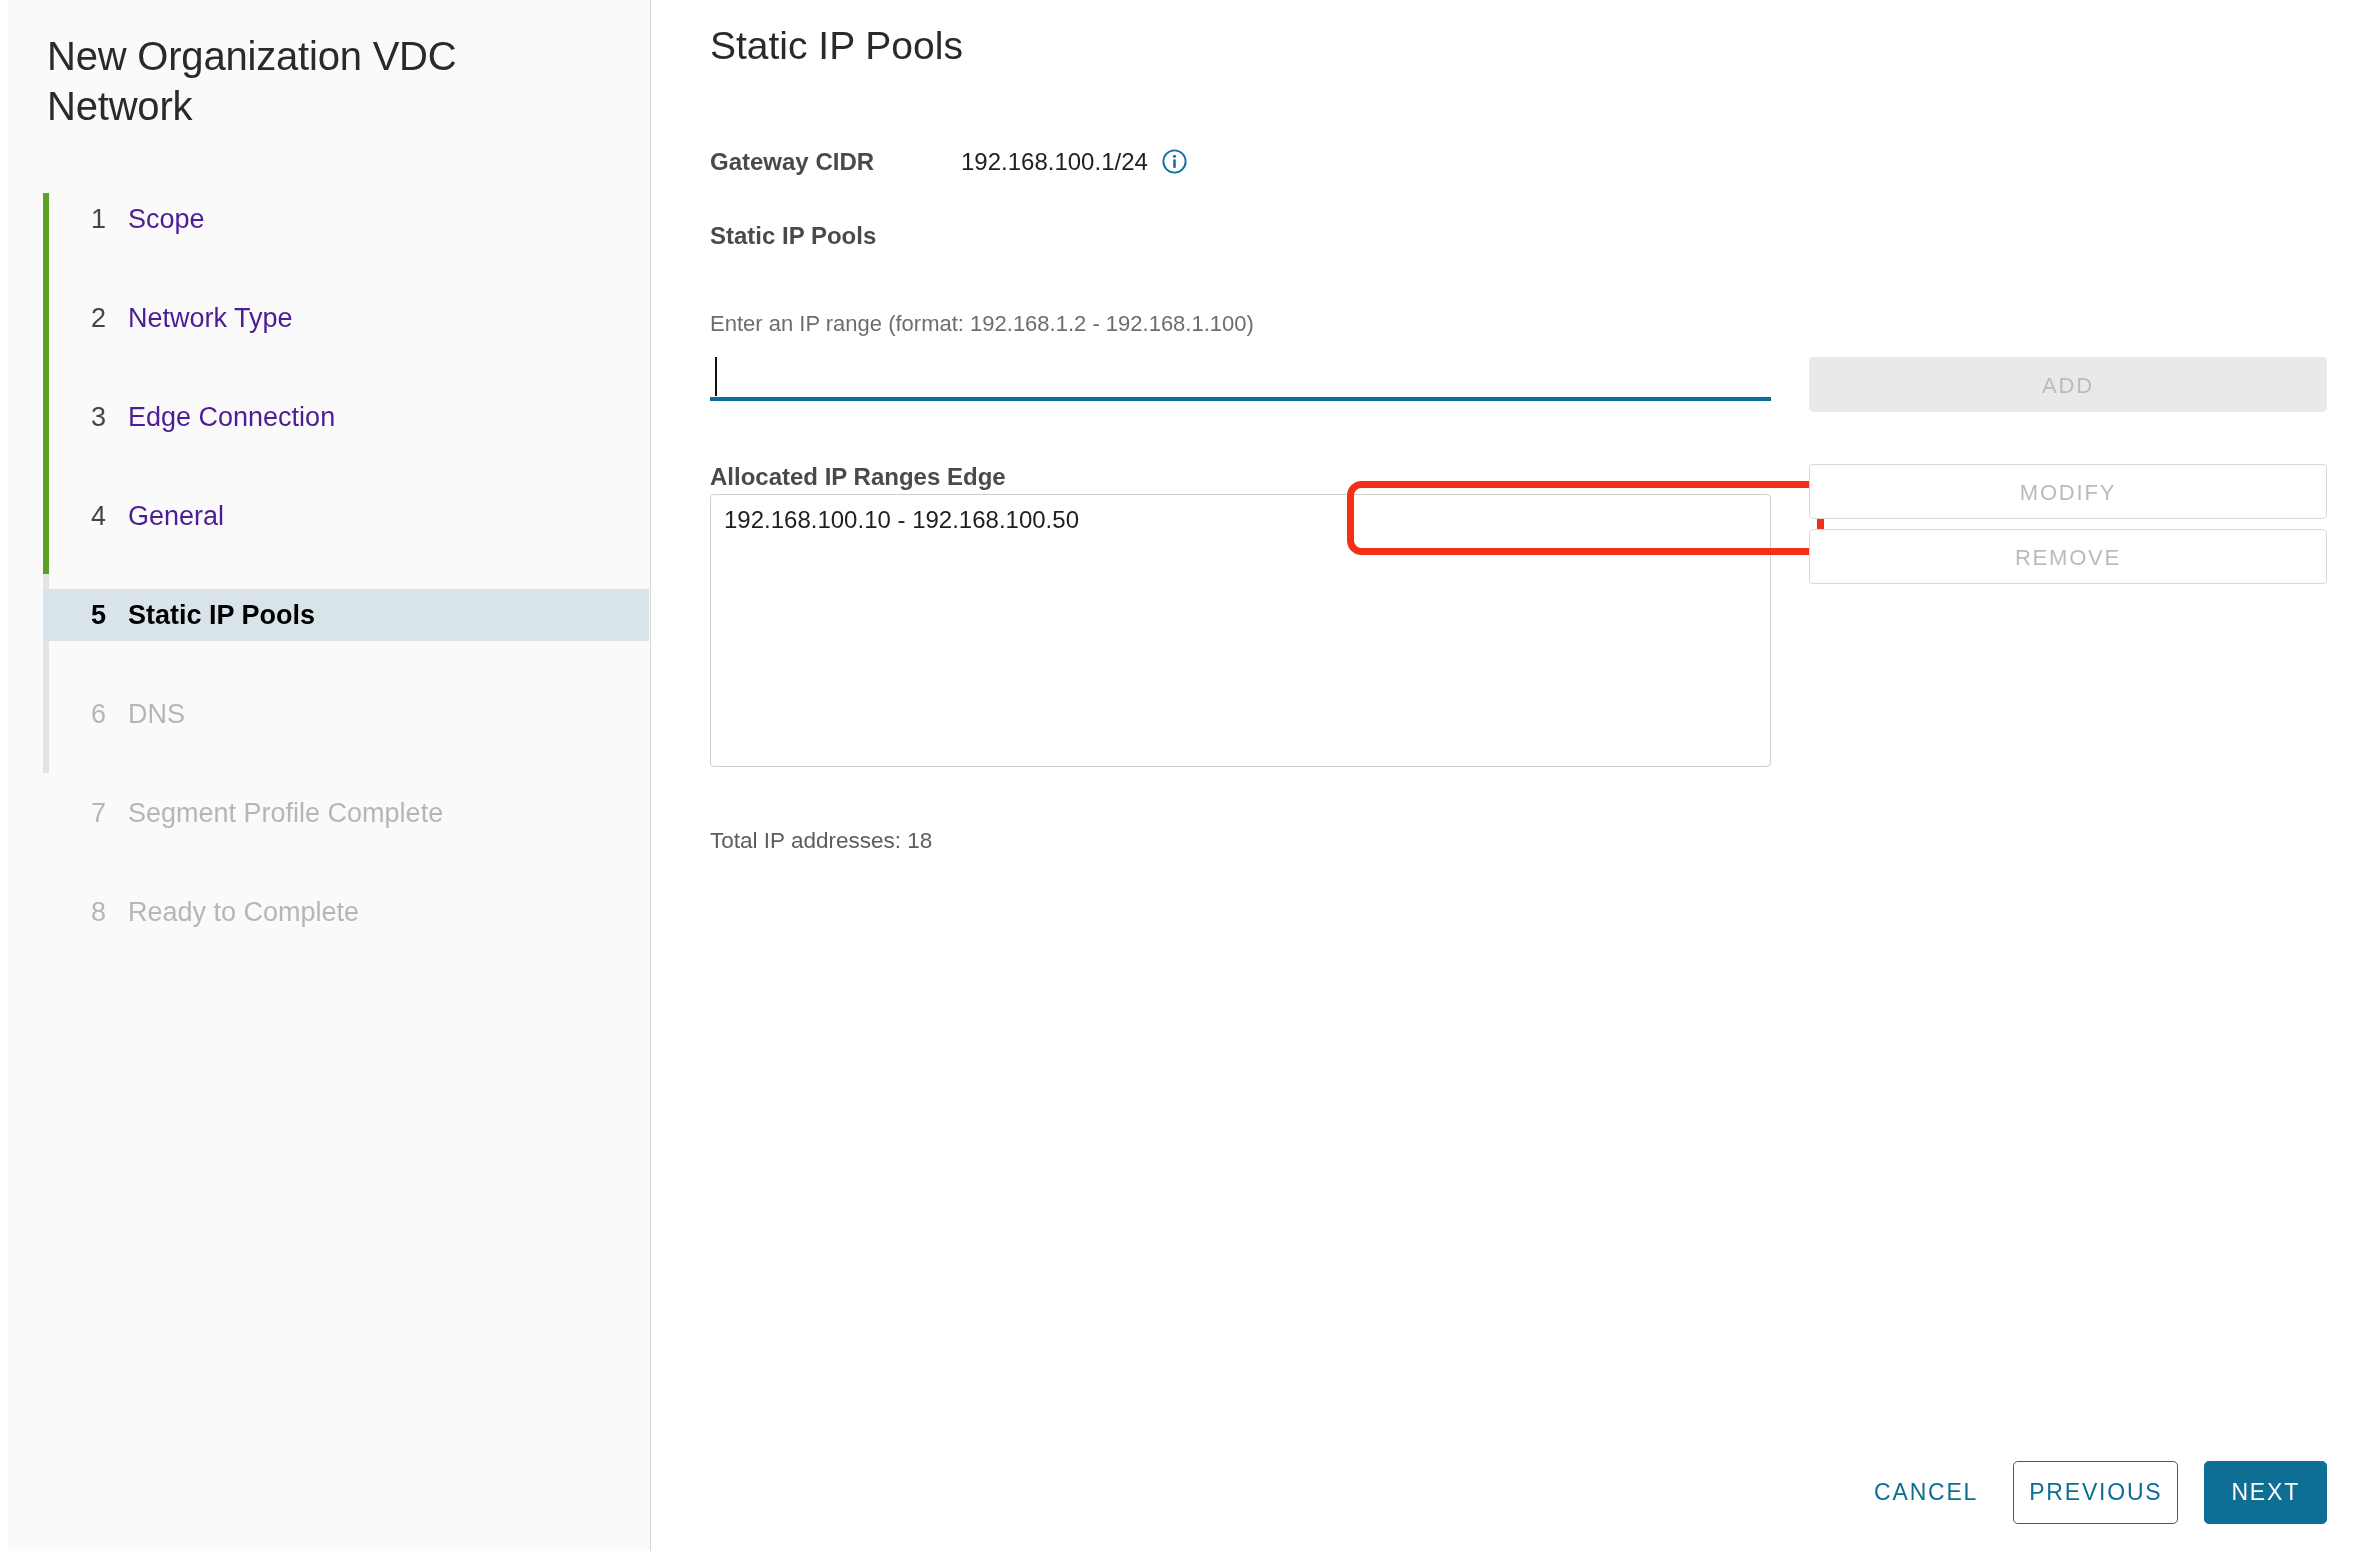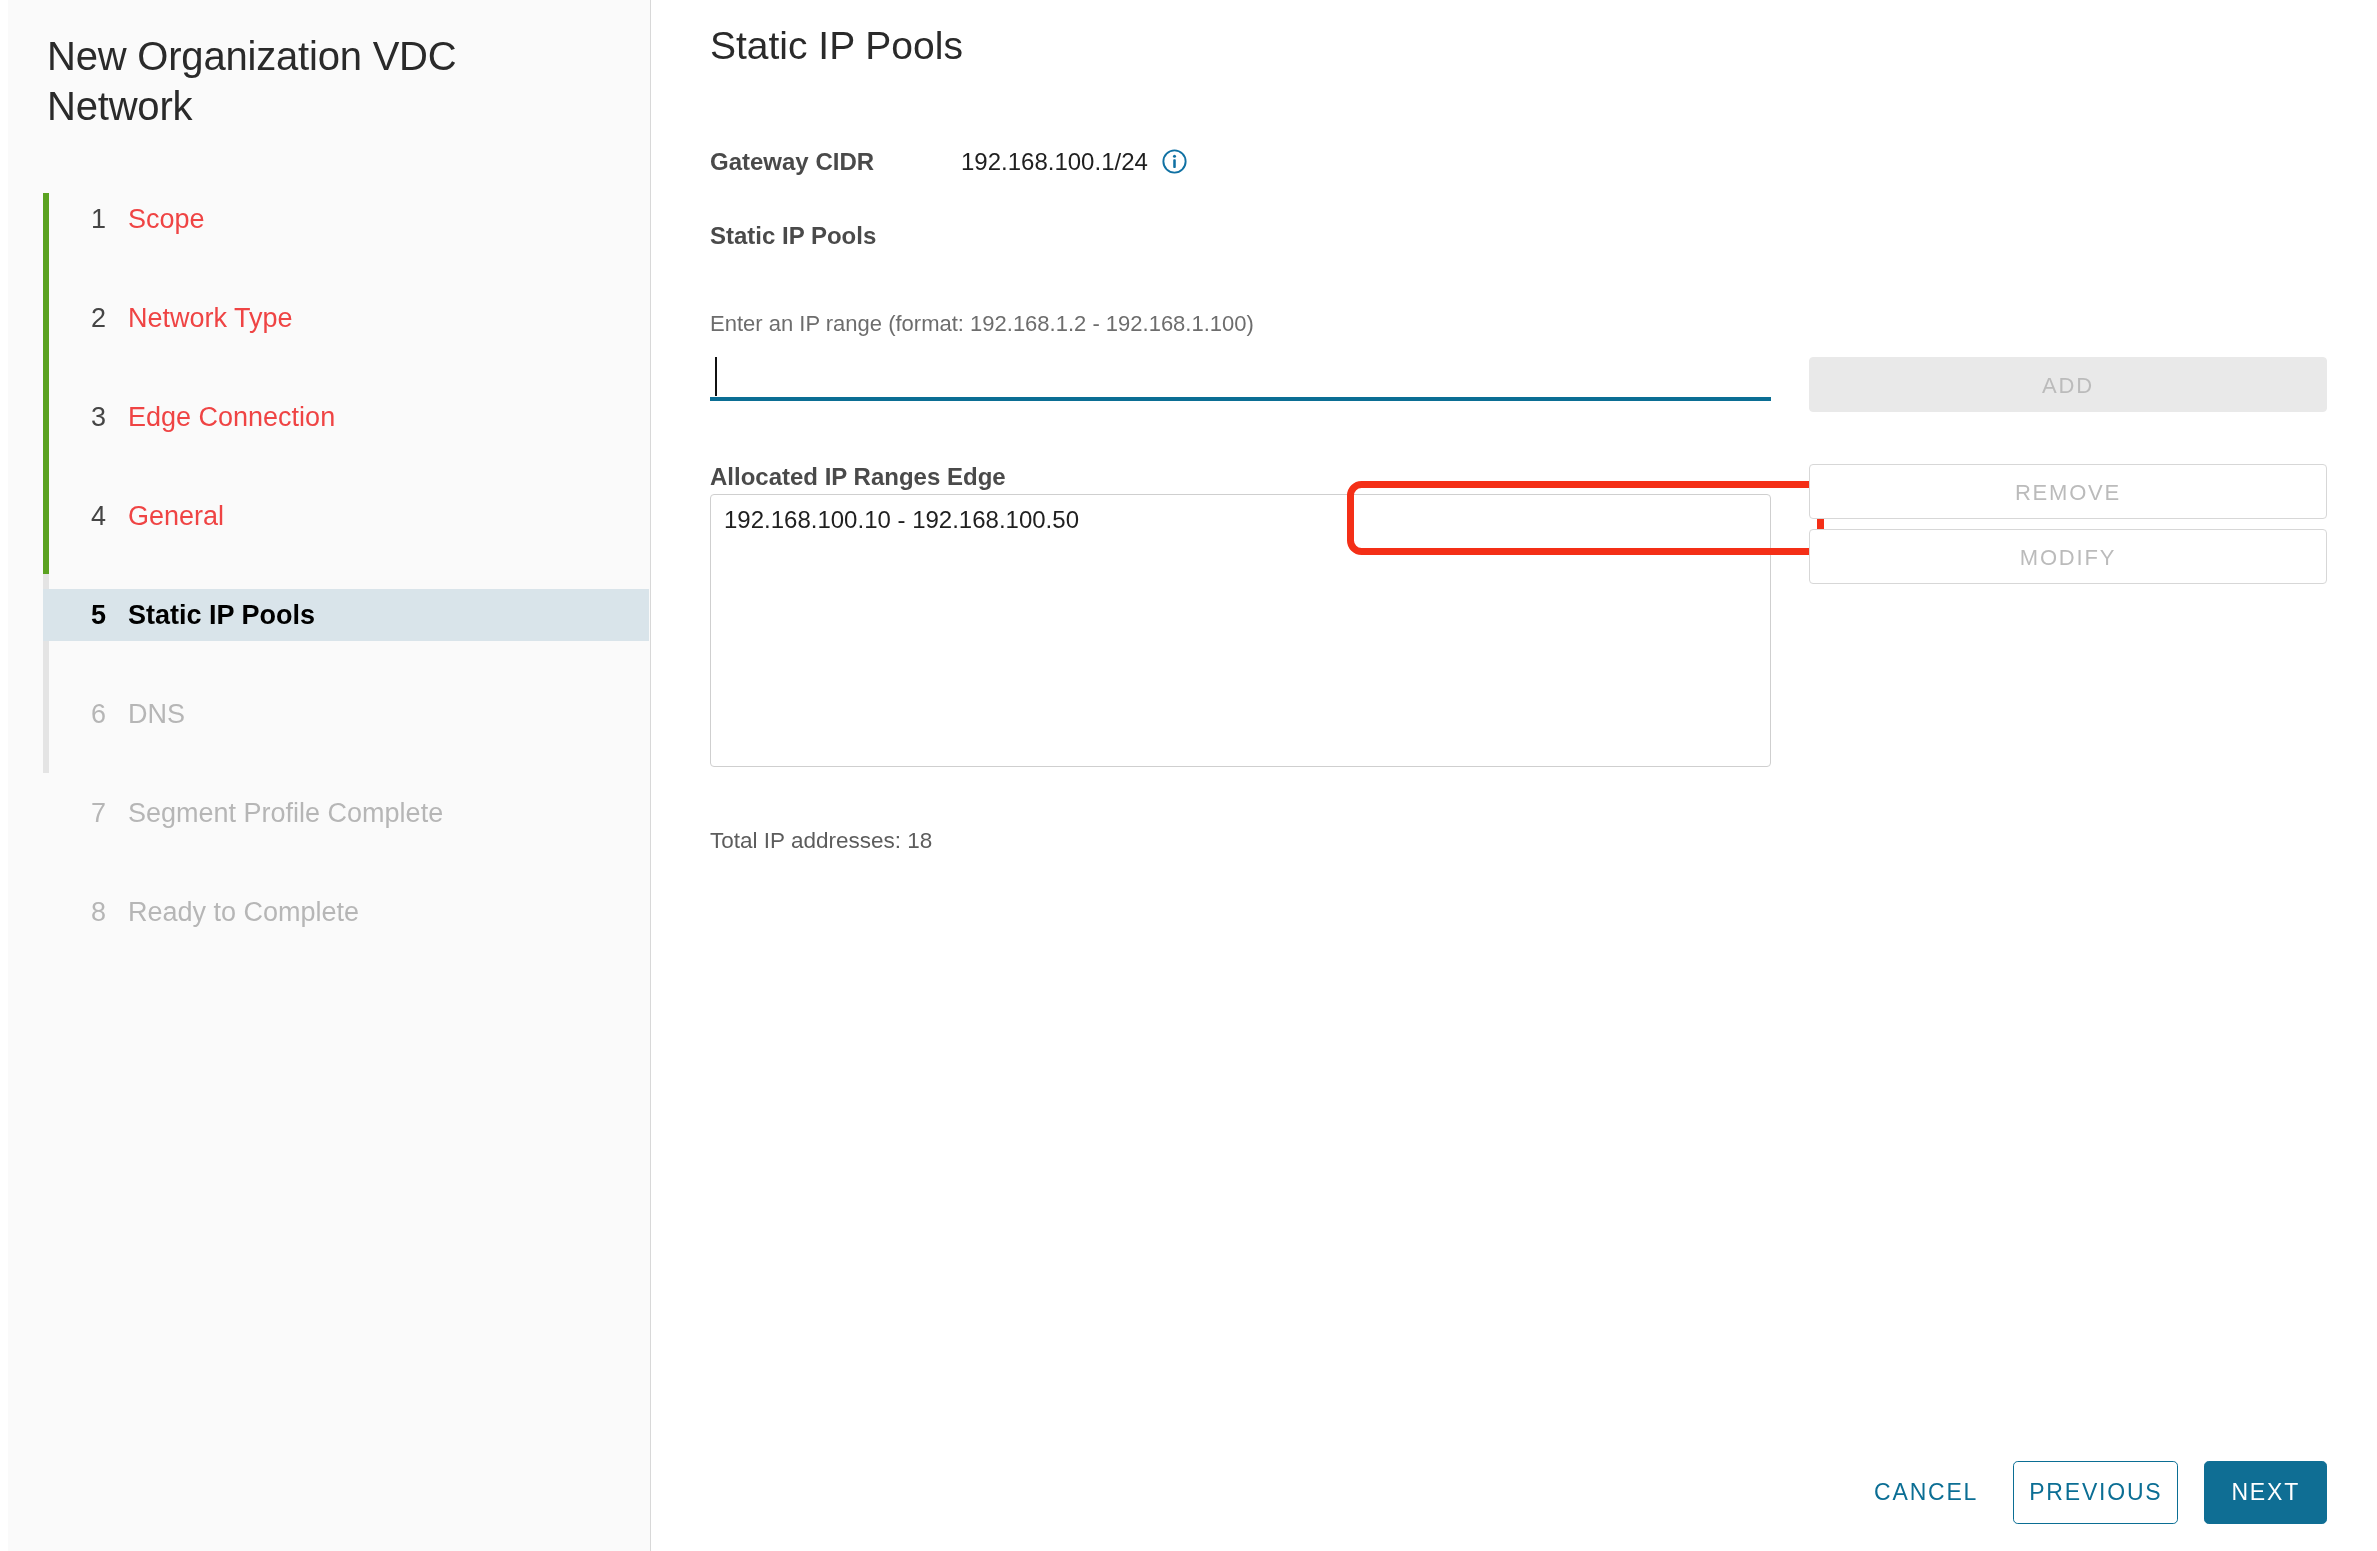--- a/index.html
+++ b/index.html
@@ -77,21 +77,21 @@
   }
   .step:last-child { margin-bottom: 0; }
   .step .num {
     width: 37px;
     font-size: 27px;
     color: #454545;
     flex: none;
   }
   .step .label {
     font-size: 27px;
-    color: #ef4444;
+    color: #4c1d95;
   }
   .step.active {
     background: #d9e4ea;
   }
   .step.active .num,
   .step.active .label {
     color: #000000;
     font-weight: 700;
   }
   .step.disabled .num,
@@ -412,22 +412,22 @@
     <div class="ranges-box">
       <div class="range-item">192.168.100.10 - 192.168.100.50</div>
     </div>
 
     <div class="annot-rect"></div>
 
     <div class="total-ip">Total IP addresses: 18</div>
 
     <div class="side-actions">
       <button class="btn-block btn-add" disabled="">ADD</button>
+      <button class="btn-block btn-outline-disabled" disabled="">MODIFY</button>
       <button class="btn-block btn-outline-disabled" disabled="">REMOVE</button>
-      <button class="btn-block btn-outline-disabled" disabled="">MODIFY</button>
     </div>
   </div>
 
   <div class="footer">
     <div class="footer-inner">
       <button class="btn-cancel">CANCEL</button>
       <button class="btn-previous">PREVIOUS</button>
       <button class="btn-next">NEXT</button>
     </div>
   </div>

